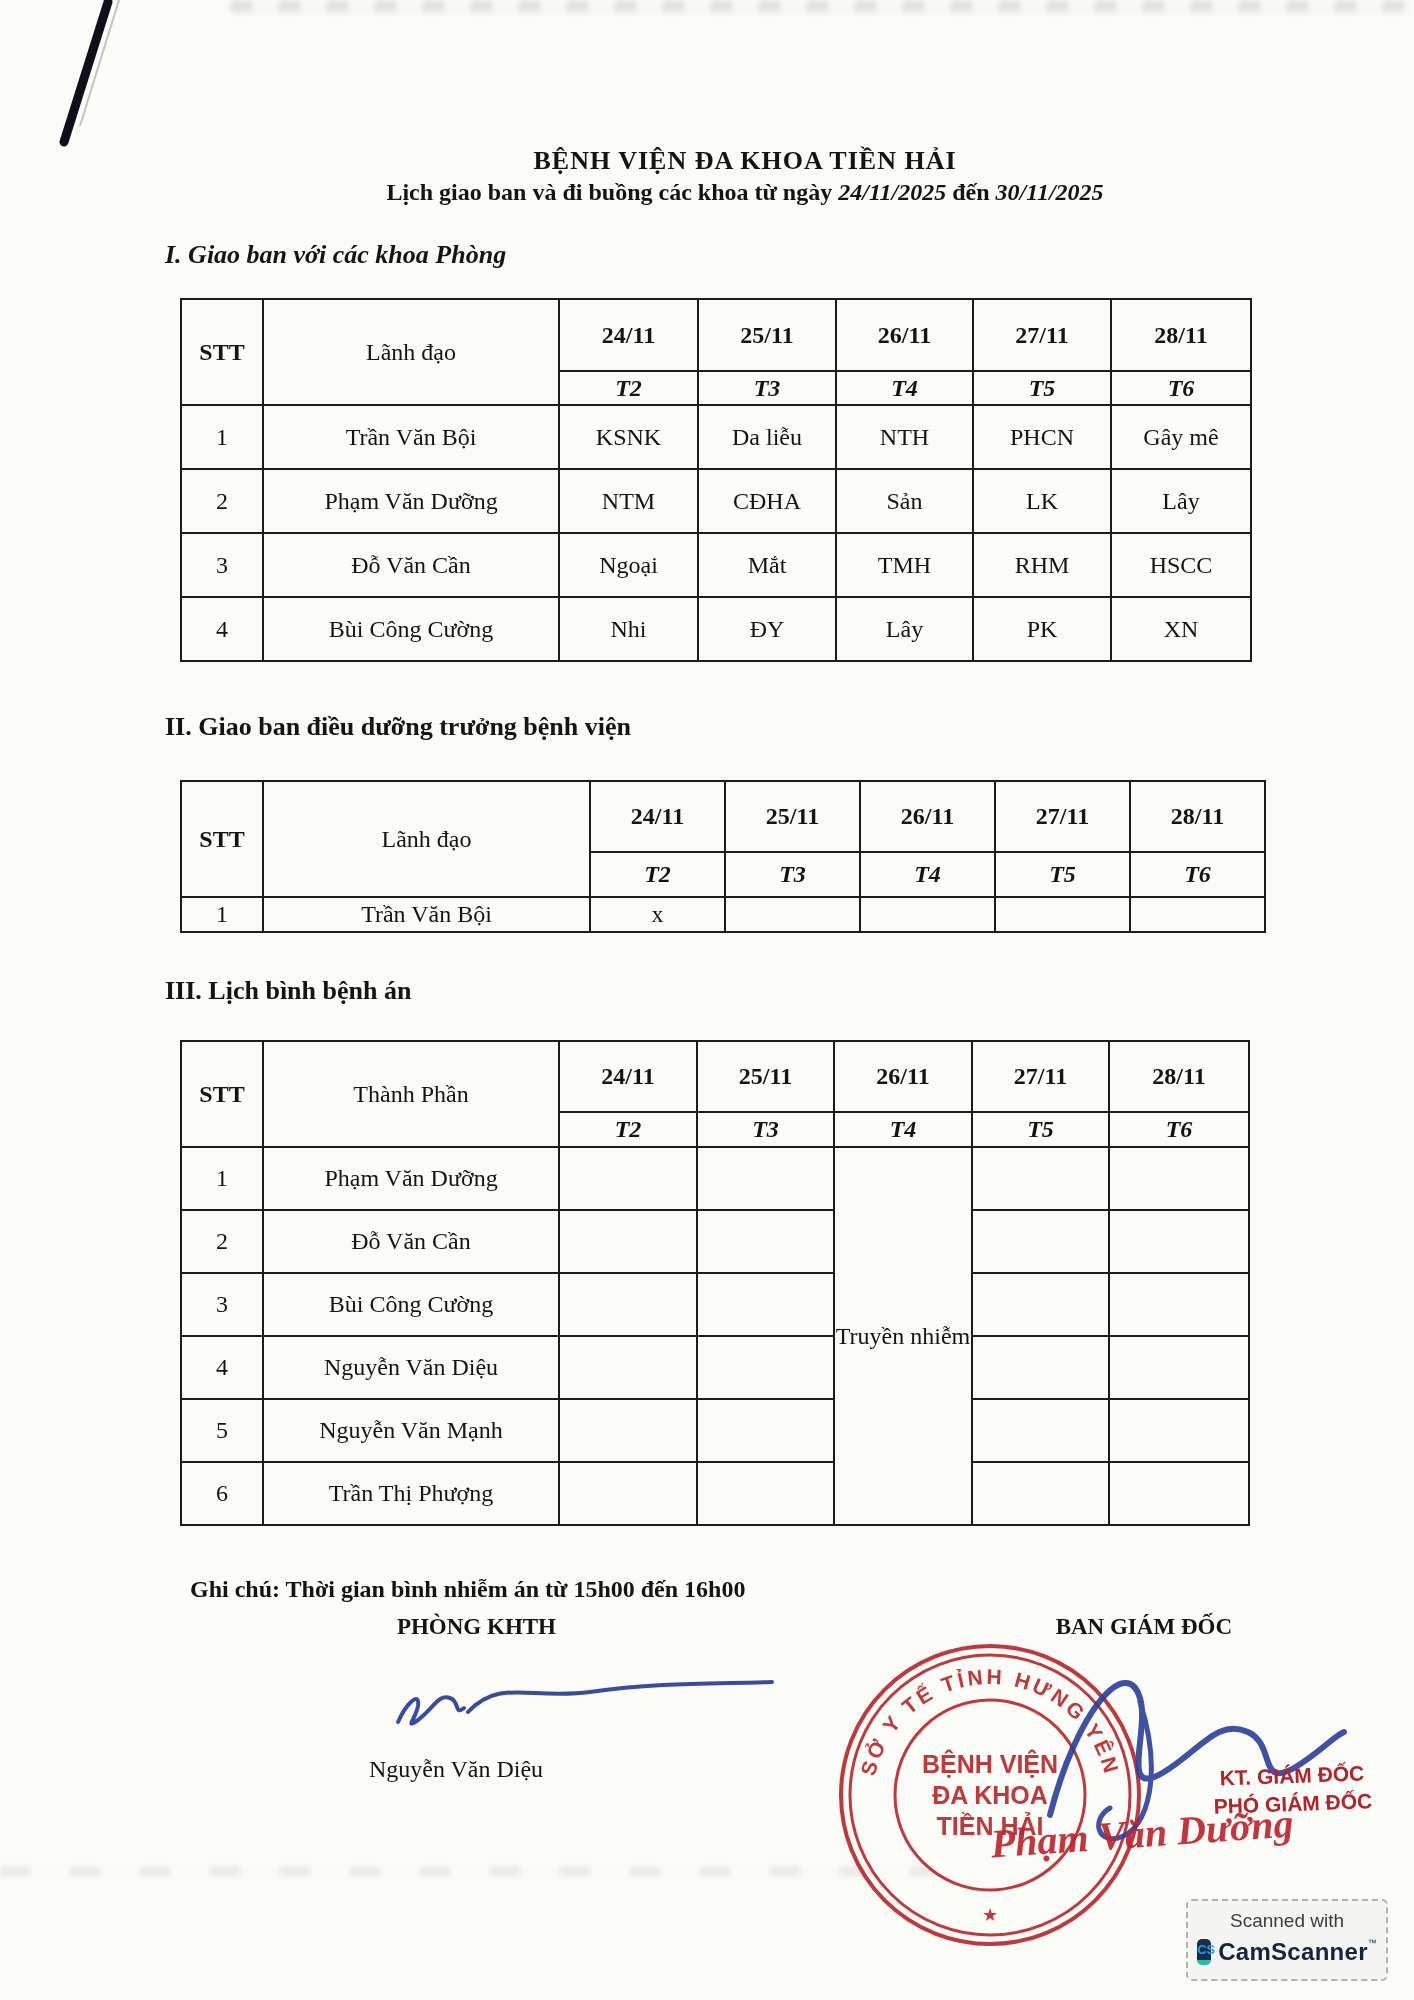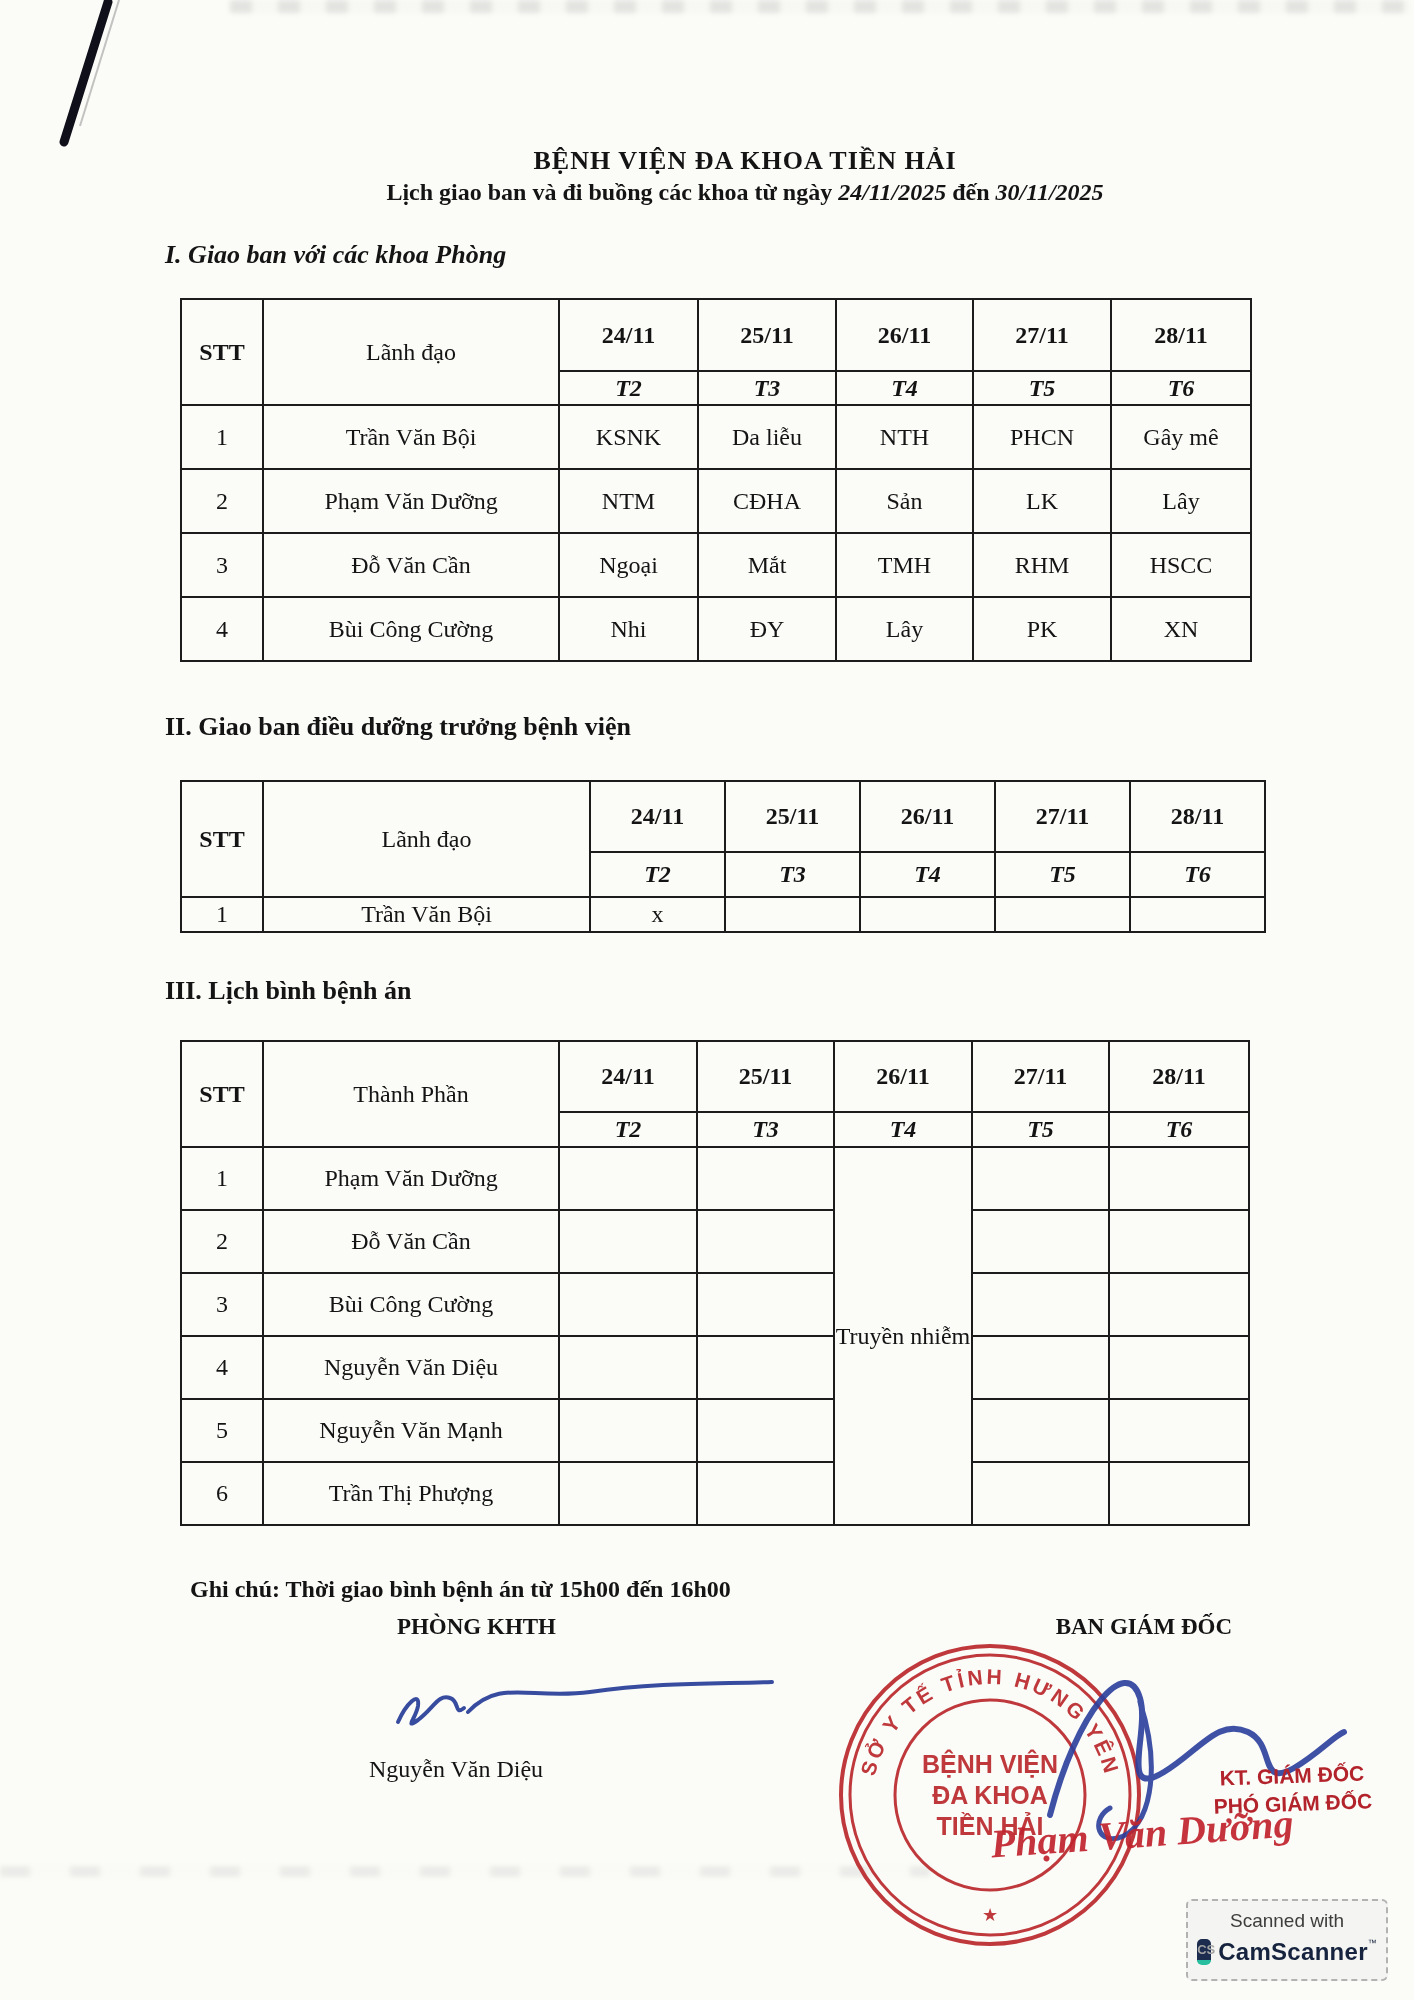--- a/index.html
+++ b/index.html
@@ -64,21 +64,21 @@
   .stamp { position:absolute; left:836px; top:1641px; opacity:.93; }
   .sigR { position:absolute; left:1022px; top:1640px; opacity:.9; }
   .sigL { position:absolute; left:390px; top:1660px; opacity:.9; }
   
   .badge { position:absolute; left:1186px; top:1899px; width:198px; height:78px;
     background:#f4f4f2; border:2px dashed #b2b2b2; border-radius:6px;
     font-family:"Liberation Sans","DejaVu Sans",sans-serif; text-align:center; }
   .badge .l1 { font-size:19px; color:#3d3d3d; margin-top:9px; }
   .badge .l2 { display:flex; align-items:center; justify-content:center; gap:7px; margin-top:6px; }
   .cs-logo { width:14px; height:21px; background:#1b2c4e; border-radius:5px;
-    border-bottom:5px solid #27bfa0; color:#a3a3a3; font-weight:bold; font-size:13px;
+    border-bottom:5px solid #27bfa0; color:#0ea5e9; font-weight:bold; font-size:13px;
     line-height:21px; text-align:center; }
   .cs-word { font-size:24px; font-weight:bold; color:#16233e; letter-spacing:.3px; }
   .cs-tm { font-size:9px; color:#16233e; vertical-align:top; }
 </style>
 </head>
 <body>
 
 <div class="page">
 
   <div class="smudge-top"></div>
@@ -273,21 +273,21 @@
       <td>6</td>
       <td class="name">Trần Thị Phượng</td>
       <td></td>
       <td></td>
       <td></td>
       <td></td>
     </tr>
   </tbody>
     </table>
 
-  <div class="note">Ghi chú: Thời giao bình bệnh án từ 15h00 đến 16h00</div>
+  <div class="note">Ghi chú: Thời gian bình nhiễm án từ 15h00 đến 16h00</div>
   <div class="sig-title khth">PHÒNG KHTH</div>
   <div class="sig-title bgd">BAN GIÁM ĐỐC</div>
 
   <svg class="sigL" width="390" height="88" viewBox="0 0 390 88">
     <path d="M 8 62 C 16 44 30 30 28 46 C 26 58 14 70 28 60 C 44 48 48 34 60 38 C 70 41 64 56 74 48" fill="none" stroke="#223a96" stroke-width="4" stroke-linecap="round"></path>
     <path d="M 78 52 C 110 18 140 40 200 32 C 268 22 330 24 382 22" fill="none" stroke="#223a96" stroke-width="4" stroke-linecap="round"></path>
   </svg>
   <div class="sig-name">Nguyễn Văn Diệu</div>
 
   <svg class="stamp" width="308" height="308" viewBox="0 0 308 308">

